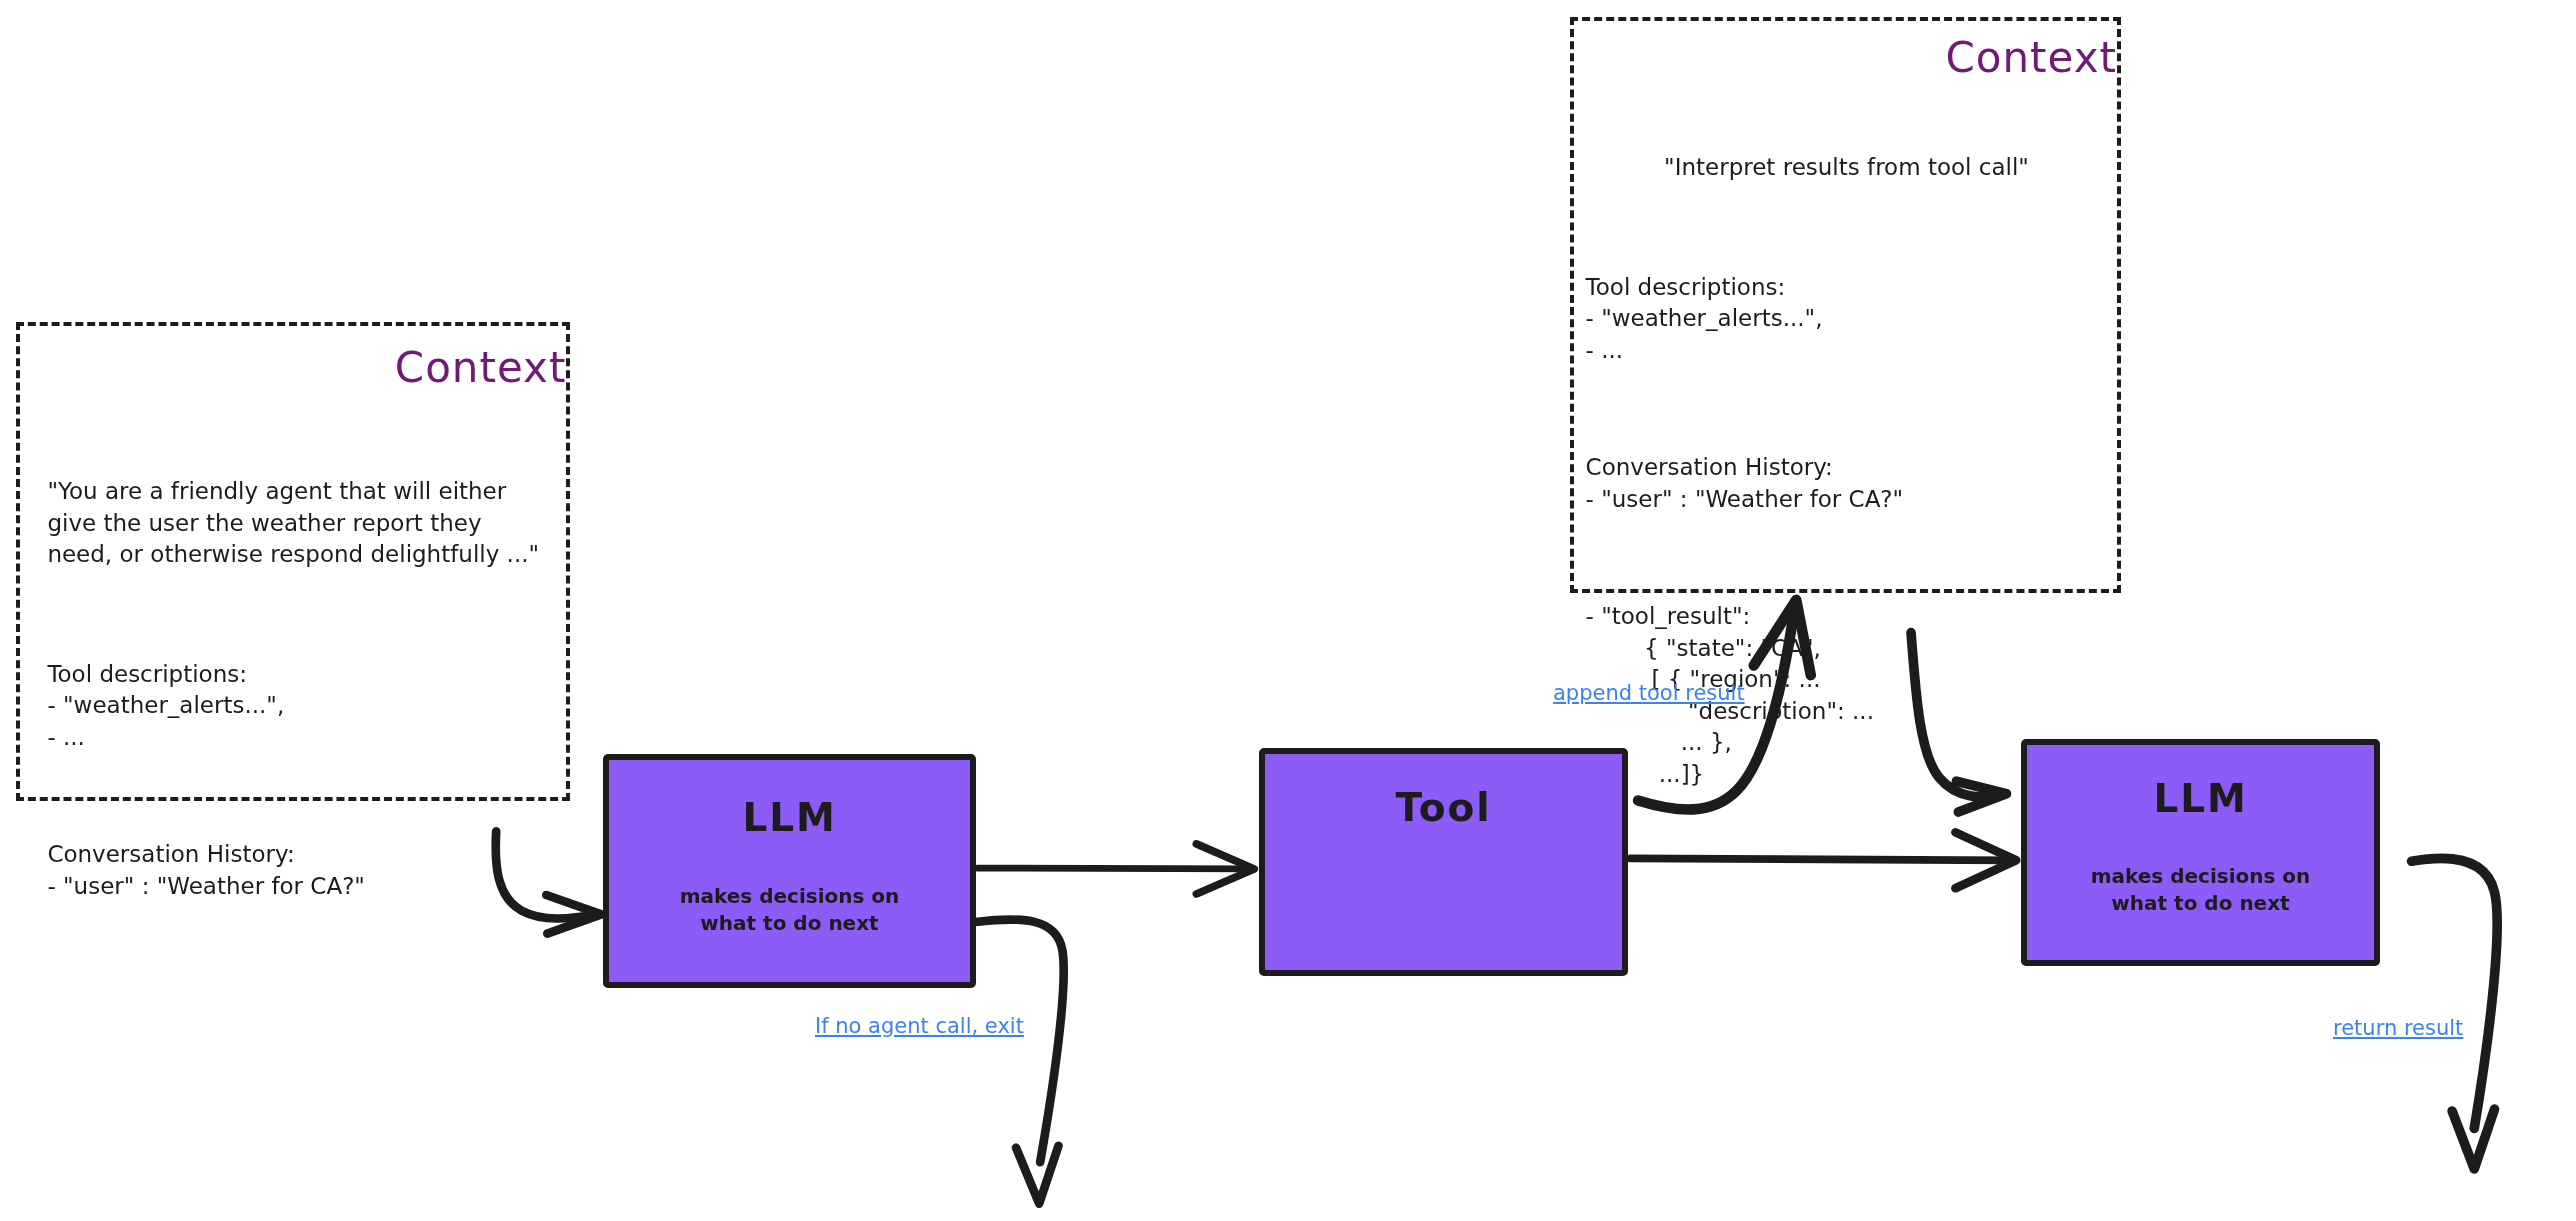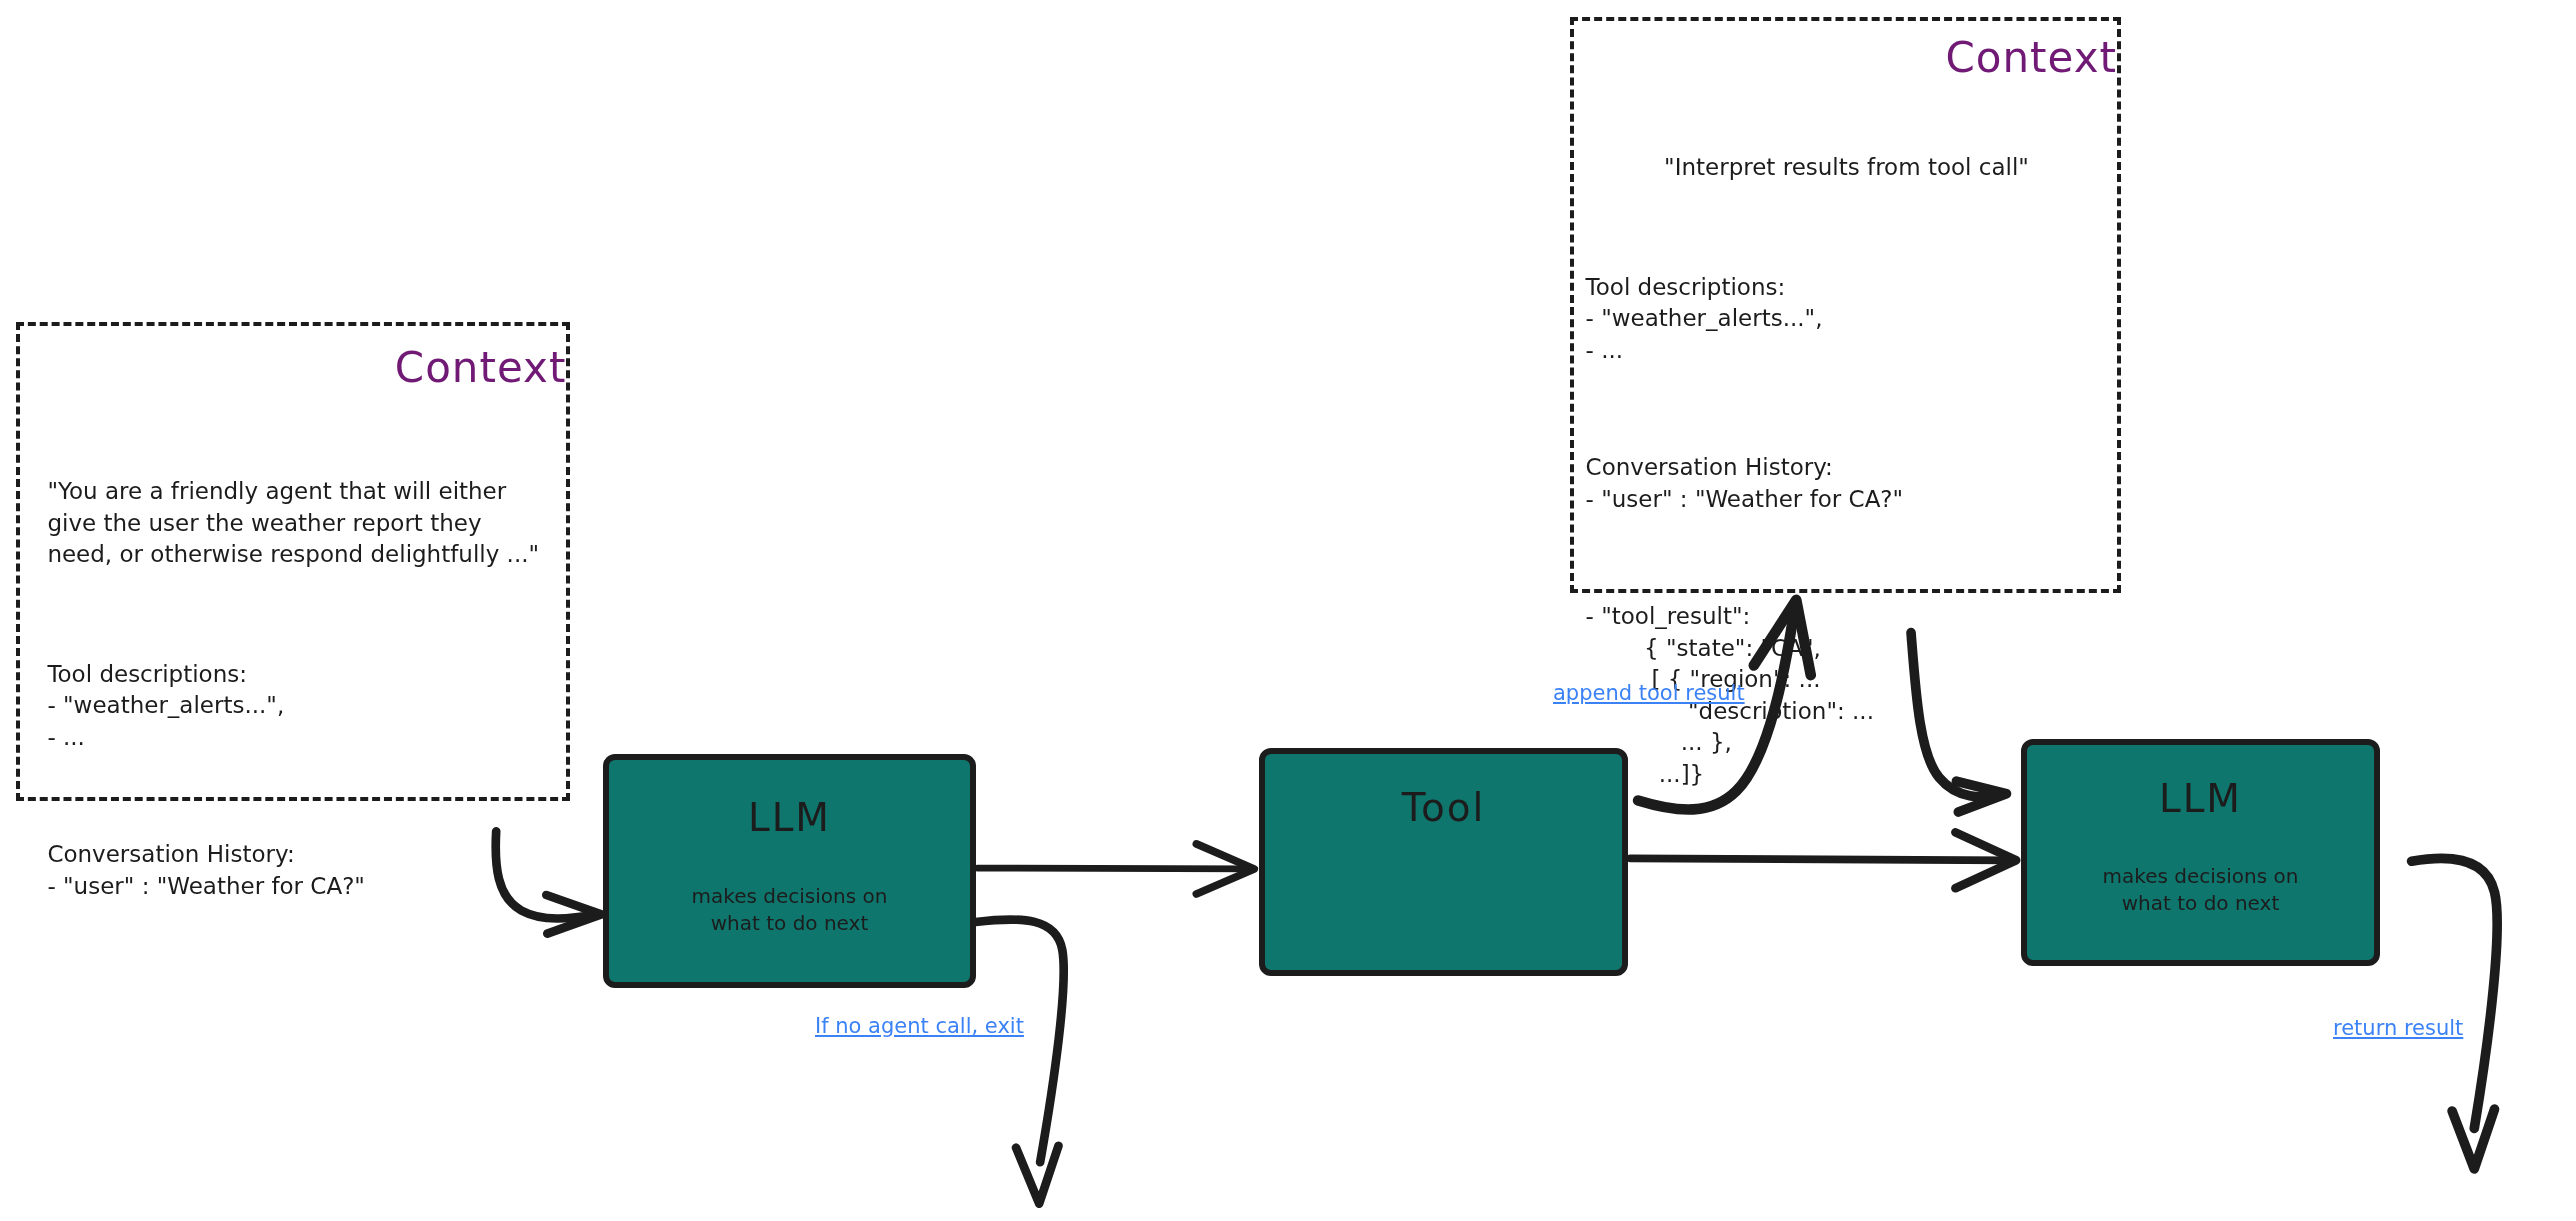--- a/index.html
+++ b/index.html
@@ -38,23 +38,24 @@
 
   .para{margin:0 0 25px 0;white-space:pre-wrap;}
   .para:last-child{margin-bottom:0;}
   .blk{margin:0 0 23px 0;white-space:pre;}
   .blk:last-child{margin-bottom:0;}
   .centered{text-align:center;}
 
   .node{
     position:absolute;
     border:6.8px solid #1c1c1c;
-    border-radius:12px;
+    border-radius:5px;
     box-sizing:border-box;
-    background:#0f766e;
+    background:#8b5cf6;
+    font-weight:bold;
   }
   #node-llm1{left:603px;top:754px;width:373px;height:234px;}
   #node-tool{left:1259px;top:748px;width:369px;height:228px;}
   #node-llm2{left:2021px;top:739px;width:359px;height:227px;}
 
   .node-title{
     position:absolute;left:0;right:0;text-align:center;
     font-size:39px;color:#1c1c1c;letter-spacing:1.9px;
   }
   #node-llm1 .node-title{top:35px;}

